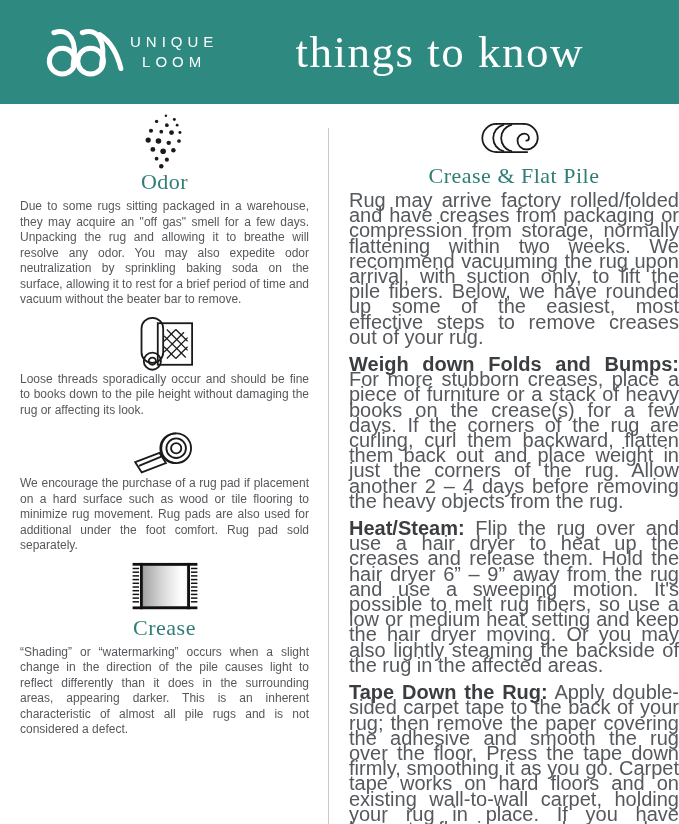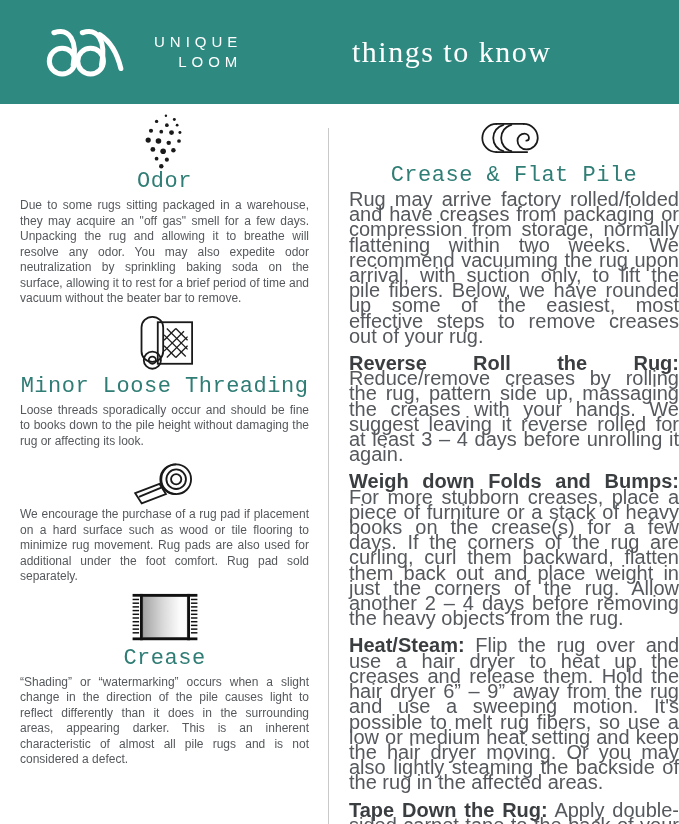--- a/index.html
+++ b/index.html
@@ -25,29 +25,29 @@
     display: flex;
     align-items: center;
     margin-left: 42px;
   }
   .logo-mark { width: 88px; height: 60px; }
   .brand-text {
     color: #ffffff;
     font-size: 15px;
     letter-spacing: 5px;
     line-height: 20px;
-    margin-left: 24px;
-    text-align: right;
+    margin-left: 0;
+    text-align: center;
   }
   .page-title {
     flex: 1;
     text-align: center;
     color: #ffffff;
     font-family: "Liberation Serif", serif;
-    font-size: 30px;
+    font-size: 45px;
     letter-spacing: 1.5px;
     margin-right: 18px;
     white-space: nowrap;
   }
 
   
   .content {
     flex: 1;
     display: flex;
     position: relative;
@@ -66,21 +66,21 @@
   .icon-row {
     display: flex;
     justify-content: center;
     align-items: center;
     height: 50px;
     margin-top: 8px;
   }
   .icon-row.tall { height: 56px; }
   .section-title {
     text-align: center;
-    font-family: Liberation Mono, monospace;
+    font-family: Liberation Serif, serif;
     font-size: 22px;
     color: #2F7D75;
     letter-spacing: 0.5px;
     margin: 3px 0 4px 0;
   }
   .body-text {
     text-align: justify;
     color: #55585C;
     font-size: 12px;
     line-height: 15.5px;
@@ -163,21 +163,20 @@
               <path d="M46,15 L59,28"></path>
                 <path d="M36,15 L59,38"></path>
                 <path d="M33,22 L57,46"></path>
                 <path d="M33,34 L46,47"></path>
             </g>
             <rect class="ink" x="8" y="2" width="24" height="50" rx="12" fill="#ffffff"></rect>
             <circle class="ink" cx="20" cy="50" r="9.5" fill="#ffffff"></circle>
             <circle class="ink" cx="20" cy="50" r="4"></circle>
           </svg>
         </div>
-        <div class="section-title">Minor Loose Threading</div>
         <p class="body-text">Loose threads sporadically occur and should be fine to books down to the pile height without damaging the rug or affecting its look.</p>
       </div>
 
       <div class="section">
         <div class="icon-row">
           <svg width="68" height="54" viewBox="0 0 72 58">
             <polygon class="ink" points="4,41 30,31 37,42 11,52" fill="#ffffff"></polygon>
             <path class="ink" d="M8,45 L32,35"></path>
             <path class="ink" d="M48,10 C38,10 31,17 31,26 C31,35 38,42 48,42" fill="#ffffff"></path>
             <circle class="ink" cx="48" cy="26" r="16" fill="#ffffff"></circle>
@@ -245,21 +244,20 @@
               <path d="M27,10 A15.5,15.5 0 0,0 27,40"></path>
               <path d="M36,10 A15.5,15.5 0 0,0 36,40"></path>
               <path d="M50,9 a16,16 0 0,1 16,16 a13,13 0 0,1 -13,13 a10,10 0 0,1 -10,-10 a8,8 0 0,1 8,-8 a5,5 0 0,1 5,5 a3,3 0 0,1 -3,3"></path>
             </g>
           </svg>
         </div>
         <div class="section-title">Crease &amp; Flat Pile</div>
         <p class="body-text">Rug may arrive factory rolled/folded and have creases from packaging or compression from storage, normally flattening within two weeks. We recommend vacuuming the rug upon arrival, with suction only, to lift the pile fibers. Below, we have rounded up some of the easiest, most effective steps to remove creases out of your rug.</p>
       </div>
 
-      <p class="body-text tip"><span class="tip-lead">Reverse Roll the Rug:</span> <span>Reduce/remove creases by rolling the rug, pattern side up, massaging the creases with your hands. We suggest leaving it reverse rolled for at least 3 – 4 days before unrolling it again.</span></p>
 
       <p class="body-text tip"><span class="tip-lead">Weigh down Folds and Bumps:</span> <span>For more stubborn creases, place a piece of furniture or a stack of heavy books on the crease(s) for a few days. If the corners of the rug are curling, curl them backward, flatten them back out and place weight in just the corners of the rug. Allow another 2 – 4 days before removing the heavy objects from the rug.</span></p>
 
       <p class="body-text tip"><span class="tip-lead">Heat/Steam:</span> <span>Flip the rug over and use a hair dryer to heat up the creases and release them. Hold the hair dryer 6” – 9” away from the rug and use a sweeping motion. It's possible to melt rug fibers, so use a low or medium heat setting and keep the hair dryer moving. Or you may also lightly steaming the backside of the rug in the affected areas.</span></p>
 
       <p class="body-text tip"><span class="tip-lead">Tape Down the Rug:</span> <span>Apply double-sided carpet tape to the back of your rug; then remove the paper covering the adhesive and smooth the rug over the floor. Press the tape down firmly, smoothing it as you go. Carpet tape works on hard floors and on existing wall-to-wall carpet, holding your rug in place. If you have laminate flooring, purchase a less adhesive double-sided tape to prevent the laminate from buckling or otherwise being damaged.</span></p>
 
     </div>
   </div>
 </div>

